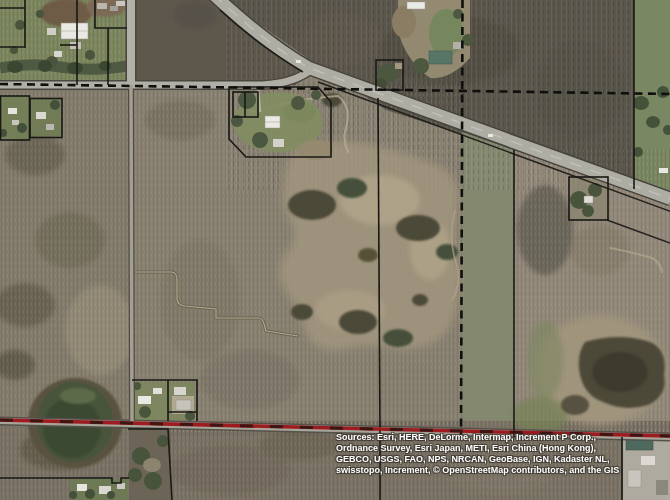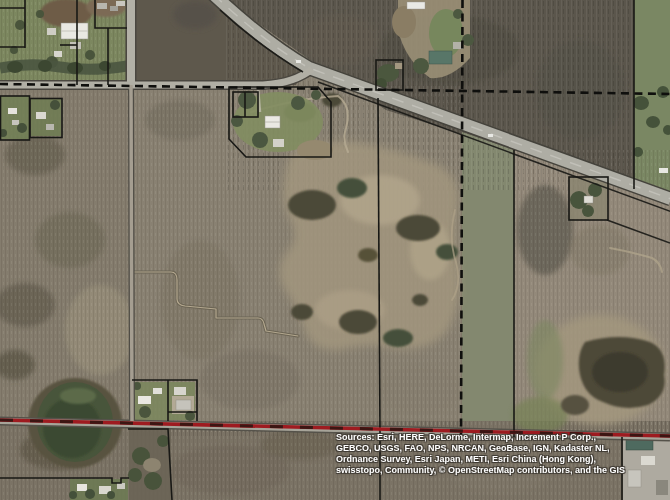--- a/index.html
+++ b/index.html
@@ -314,17 +314,17 @@
   </g>
 
   <g>
     <path class="red-main" d="M0,420 L670,436" stroke-width="3.6" fill="none"></path>
     <path d="M0,420 L670,436" stroke="#2a1512" stroke-width="3" stroke-dasharray="13 17" opacity="0.85" fill="none"></path>
   </g>
 </svg>
 
 <div class="attr">
   <span>Sources: Esri, HERE, DeLorme, Intermap, Increment P Corp.,</span>
+  <span>Ordnance Survey, Esri Japan, METI, Esri China (Hong Kong),</span>
   <span>GEBCO, USGS, FAO, NPS, NRCAN, GeoBase, IGN, Kadaster NL,</span>
-  <span>Ordnance Survey, Esri Japan, METI, Esri China (Hong Kong),</span>
-  <span>swisstopo, Community, © OpenStreetMap contributors, and the GIS</span>
+  <span>swisstopo, Increment, © OpenStreetMap contributors, and the GIS</span>
 </div>
 </div>
 
 </body></html>

